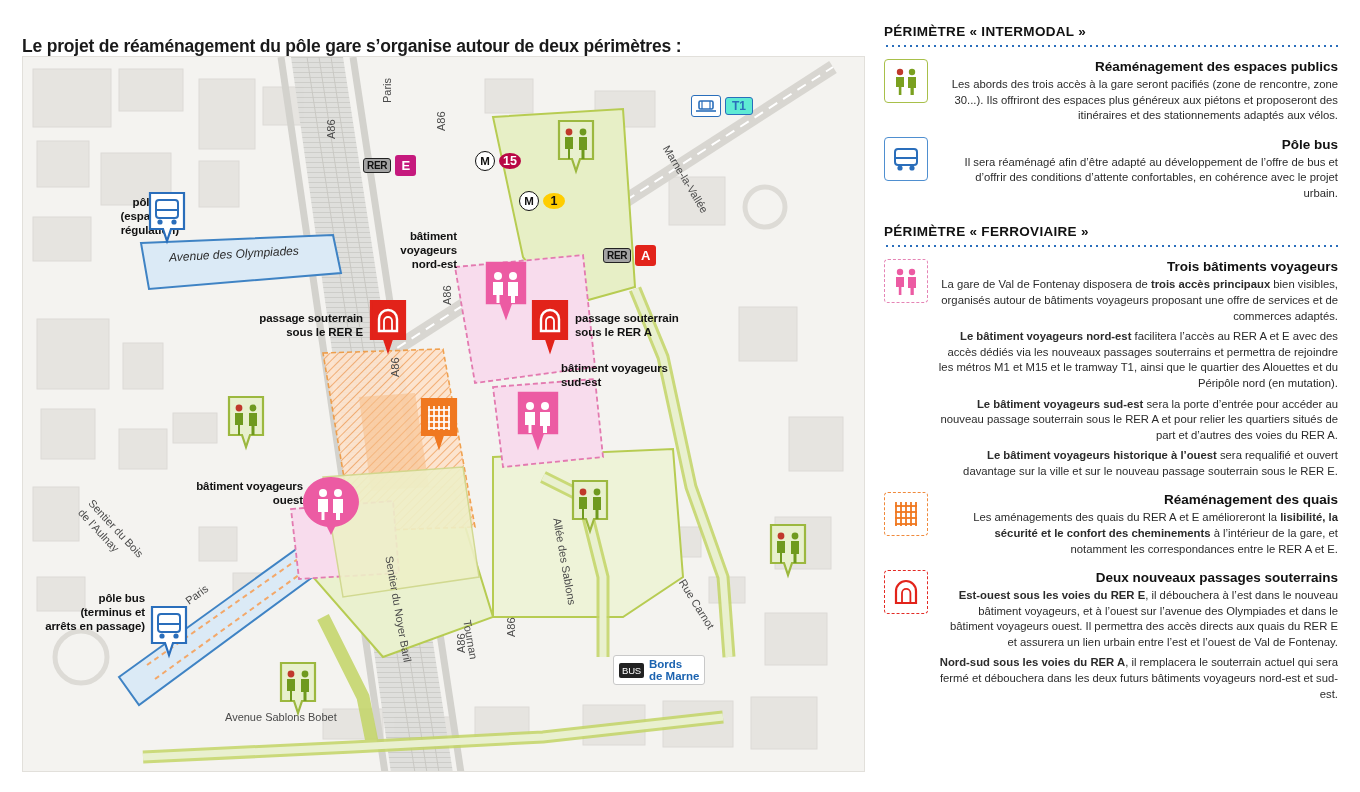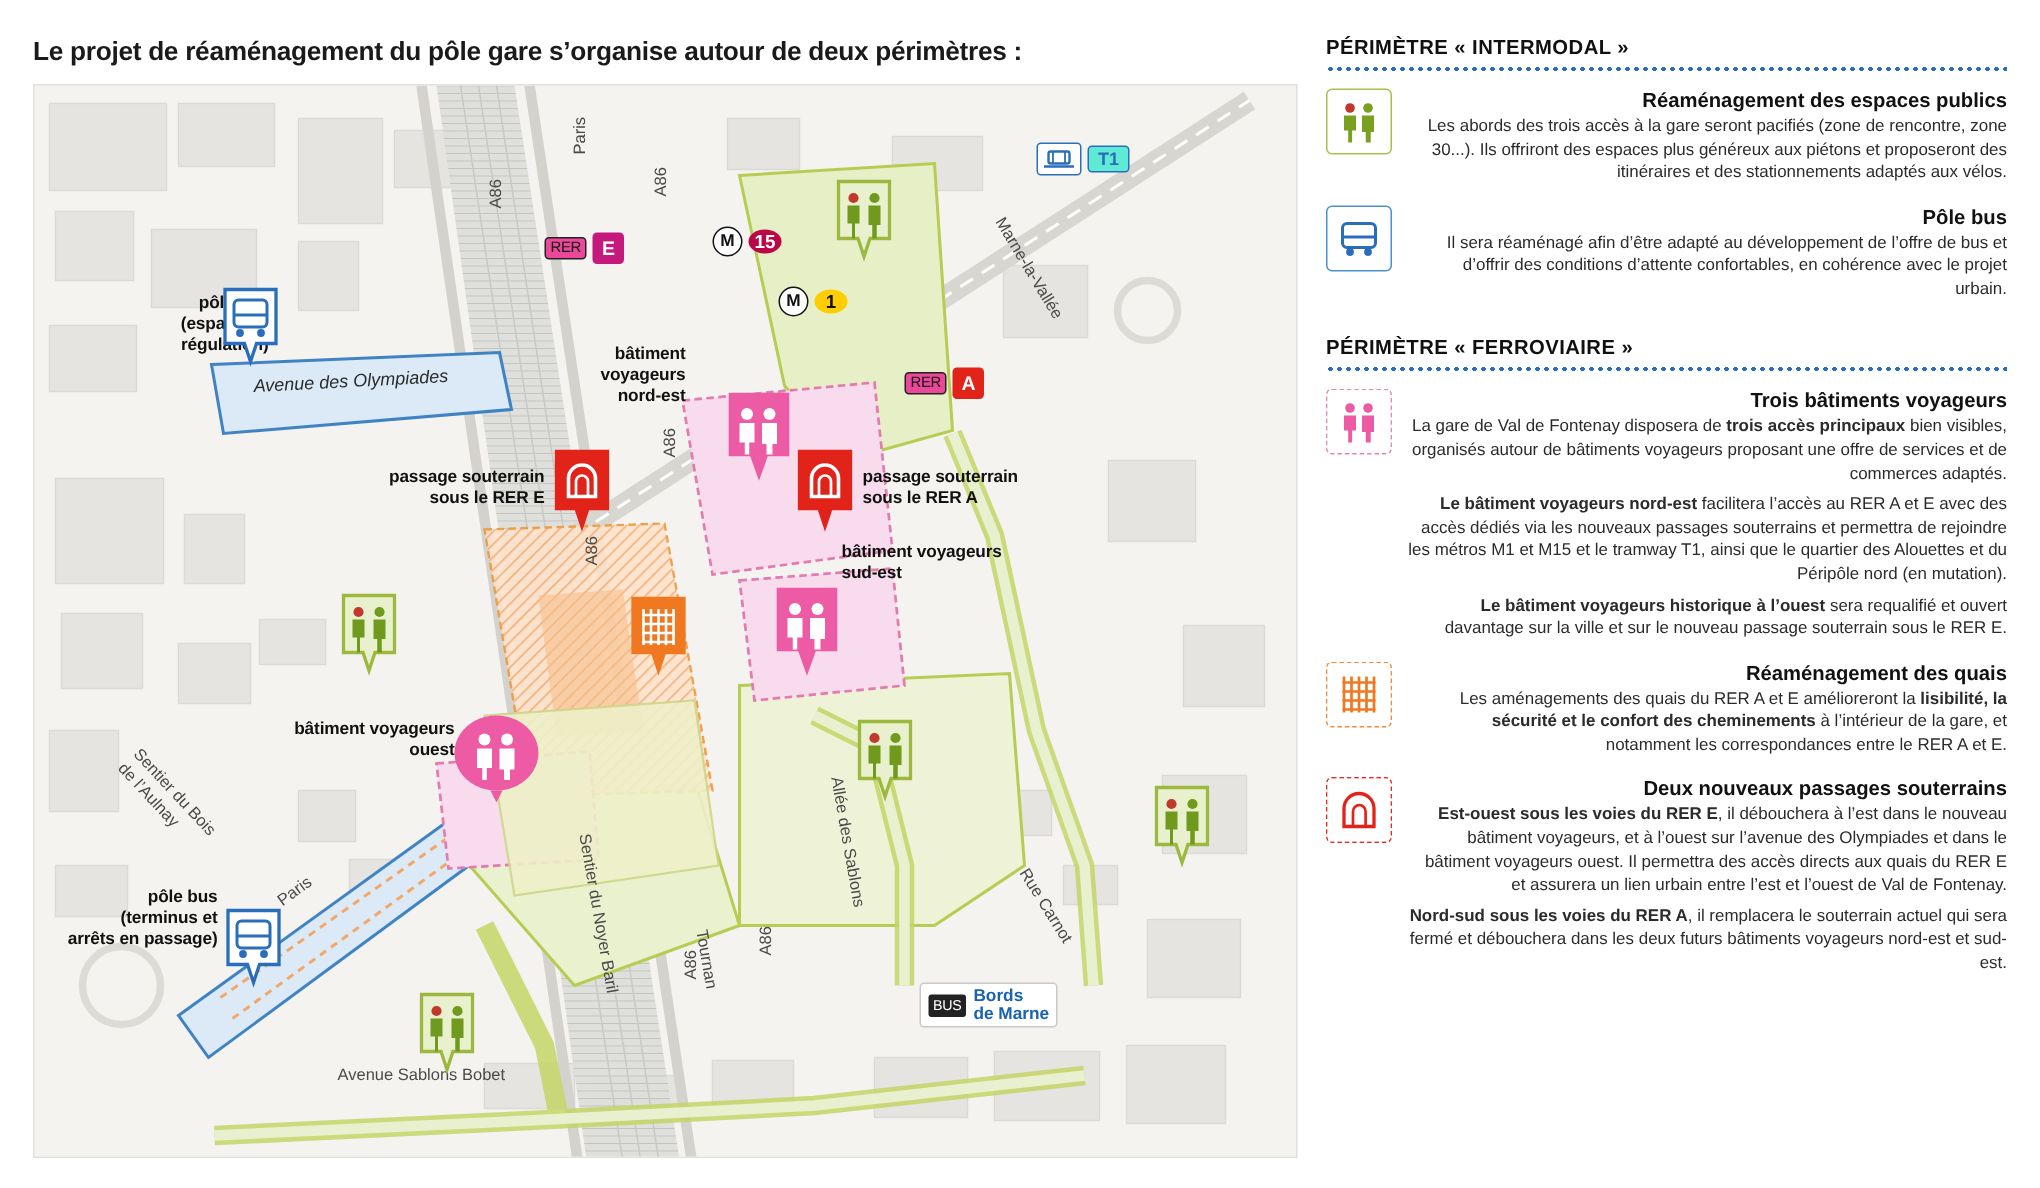--- a/index.html
+++ b/index.html
@@ -9,21 +9,21 @@
     font-family:"Liberation Sans", sans-serif;
     background:#ffffff;
     color:#1a1a1a;
     overflow:hidden;
     position:relative;
   }
   .page { position:absolute; inset:0; }
 
   
   .main-title {
-    position:absolute; left:22px; top:24px;
+    position:absolute; left:22px; top:36px;
     font-size:17.5px; font-weight:bold; color:#1a1a1a;
     letter-spacing:-0.2px;
   }
 
   
   .map-wrap {
     position:absolute; left:22px; top:56px;
     width:843px; height:716px;
     overflow:hidden;
     background:#f2f1ee;
@@ -43,22 +43,22 @@
     font-weight:normal; white-space:nowrap;
   }
 
   
   .pin { position:absolute; }
   .pin svg { display:block; }
 
   
   .badge-row { position:absolute; display:flex; align-items:center; gap:4px; }
   .rer-box {
-    border:1.6px solid #222; border-radius:3px; background:#ec4899;
-    font-size:10px; font-weight:normal; padding:1px 3px; color:#111;
+    border:1.6px solid #222; border-radius:3px; background:#a3a3a3;
+    font-size:10px; font-weight:bold; padding:1px 3px; color:#111;
     letter-spacing:-0.3px;
   }
   .line-sq {
     width:21px; height:21px; border-radius:3px; color:#fff;
     font-size:13px; font-weight:bold; display:flex; align-items:center; justify-content:center;
   }
   .metro-circ {
     width:20px; height:20px; border-radius:50%; border:1.8px solid #111;
     background:#fff; font-size:11.5px; font-weight:bold;
     display:flex; align-items:center; justify-content:center; color:#111;
@@ -487,20 +487,21 @@
           <path d="M4,11 h8 v10 h-2.6 v8 h-2.6 v-8 H4 z" fill="#ec5ba3"></path>
           <circle cx="20" cy="6" r="3.2" fill="#ec5ba3"></circle>
           <path d="M16,11 h8 v11 h-2.2 v7 h-3.3 v-7 H16 z" fill="#ec5ba3"></path>
         </svg>
       </div>
       <div class="entry-body">
         <div class="entry-title">Trois bâtiments voyageurs</div>
         <div class="entry-text">
           <p>La gare de Val de Fontenay disposera de <b>trois accès principaux</b> bien visibles, organisés autour de bâtiments voyageurs proposant une offre de services et de commerces adaptés.</p>
           <p><b>Le bâtiment voyageurs nord-est</b> facilitera l’accès au RER A et E avec des accès dédiés via les nouveaux passages souterrains et permettra de rejoindre les métros M1 et M15 et le tramway T1, ainsi que le quartier des Alouettes et du Péripôle nord (en mutation).</p>
+          <p><b>Le bâtiment voyageurs sud-est</b> sera la porte d’entrée pour accéder au nouveau passage souterrain sous le RER A et pour relier les quartiers situés de part et d’autres des voies du RER A.</p>
           <p><b>Le bâtiment voyageurs historique à l’ouest</b> sera requalifié et ouvert davantage sur la ville et sur le nouveau passage souterrain sous le RER E.</p>
         </div>
       </div>
     </div>
 
     <div class="entry">
       <div class="entry-icon ic-quais">
         <svg width="26" height="28" viewBox="0 0 26 28">
           <g stroke="#f07820" stroke-width="1.8">
             <line x1="3" y1="2" x2="3" y2="26"></line>

